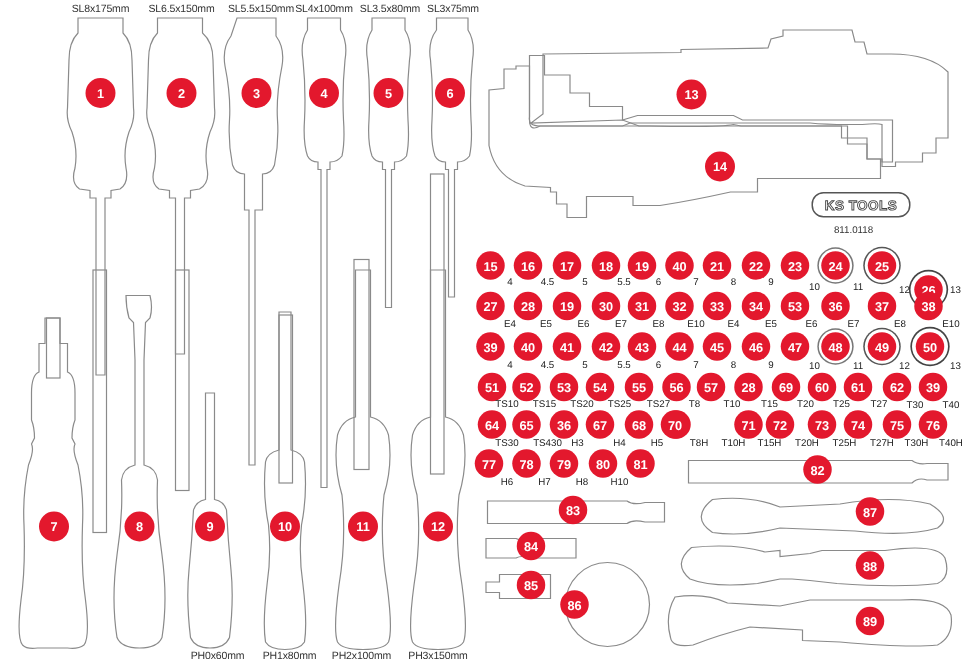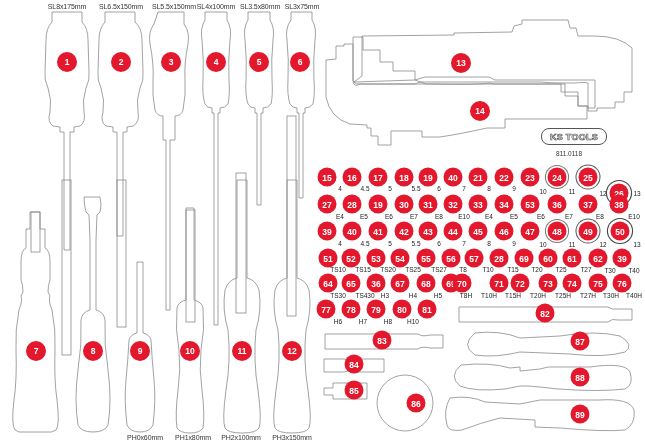--- a/index.html
+++ b/index.html
@@ -194,21 +194,21 @@
 <div class="sub" style="left:586px;top:266px">T27</div>
 <div class="sub" style="left:610px;top:267px">T30</div>
 <div class="sub" style="left:634px;top:267px">T40</div>
 
 <div class="badge" style="left:328px;top:283px">64</div>
 <div class="badge" style="left:351px;top:283px">65</div>
 <div class="badge" style="left:376px;top:283px">36</div>
 <div class="badge" style="left:400px;top:283px">67</div>
 <div class="badge" style="left:426px;top:283px">68</div>
 <div class="badge" style="left:451px;top:283px">69</div>
-<div class="badge" style="left:462px;top:283px">70</div>
+<div class="badge" style="left:450px;top:283px">70</div>
 <div class="badge" style="left:499px;top:283px">71</div>
 <div class="badge" style="left:520px;top:283px">72</div>
 <div class="badge" style="left:548px;top:283px">73</div>
 <div class="badge" style="left:572px;top:283px">74</div>
 <div class="badge" style="left:598px;top:283px">75</div>
 <div class="badge" style="left:622px;top:283px">76</div>
 <div class="sub" style="left:338px;top:292px">TS30</div>
 <div class="sub" style="left:365px;top:292px">TS430</div>
 <div class="sub" style="left:385px;top:292px">H3</div>
 <div class="sub" style="left:413px;top:292px">H4</div>
@@ -229,16 +229,16 @@
 <div class="badge" style="left:427px;top:309px">81</div>
 <div class="sub" style="left:338px;top:318px">H6</div>
 <div class="sub" style="left:363px;top:318px">H7</div>
 <div class="sub" style="left:388px;top:318px">H8</div>
 <div class="sub" style="left:413px;top:318px">H10</div>
 
 <div class="badge" style="left:545px;top:313px">82</div>
 <div class="badge" style="left:382px;top:340px">83</div>
 <div class="badge" style="left:354px;top:364px">84</div>
 <div class="badge" style="left:354px;top:390px">85</div>
-<div class="badge" style="left:416px;top:403px">86</div>
+<div class="badge" style="left:383px;top:403px">86</div>
 <div class="badge" style="left:580px;top:341px">87</div>
 <div class="badge" style="left:580px;top:377px">88</div>
 <div class="badge" style="left:580px;top:414px">89</div>
 
 </body></html>

